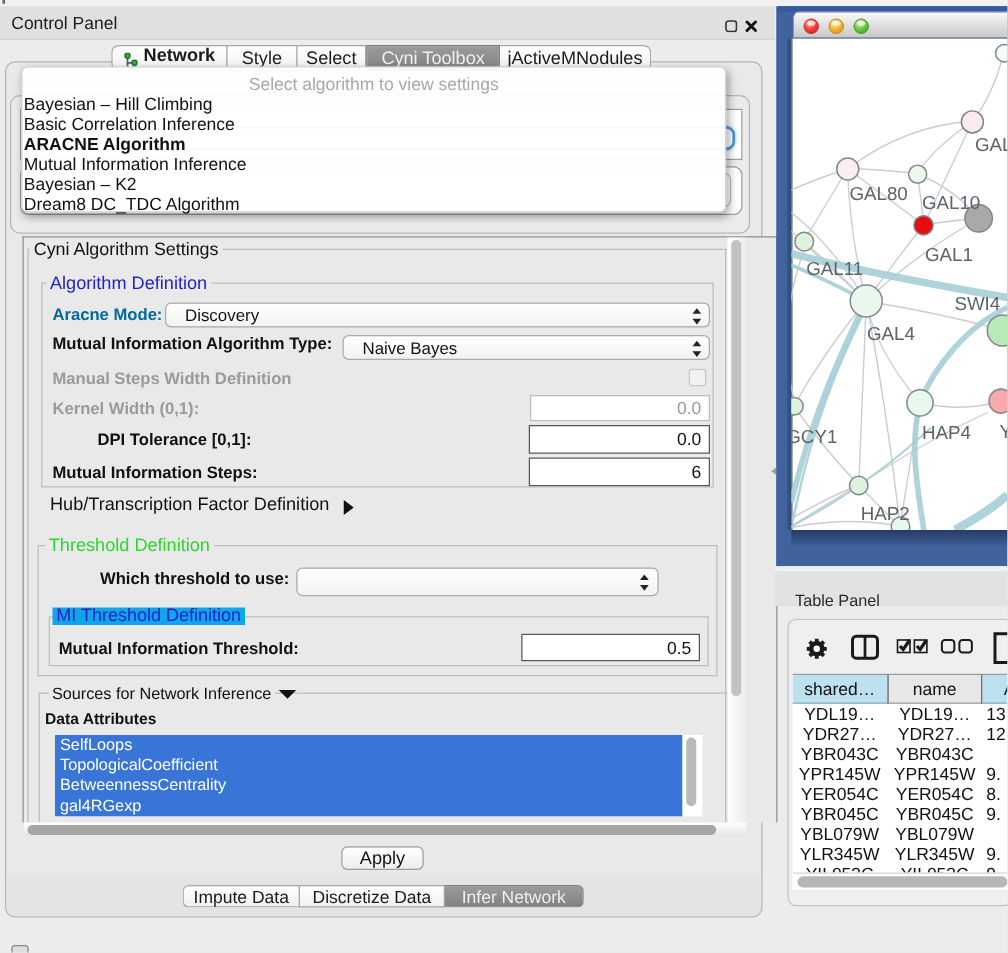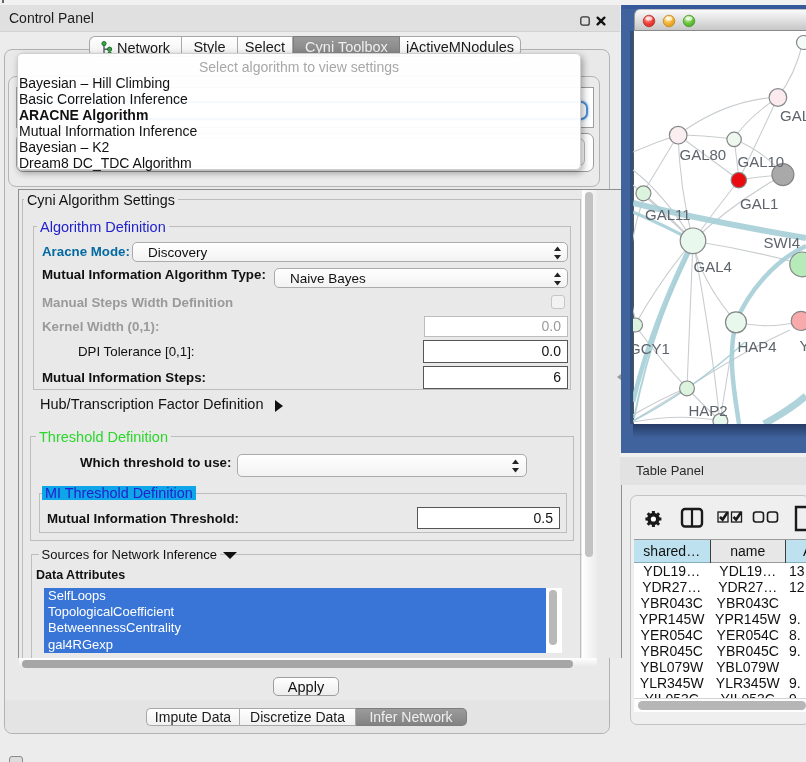--- a/index.html
+++ b/index.html
@@ -19,21 +19,21 @@
     <rect x="0.8" y="0.8" width="8.4" height="8.4" rx="2" fill="none" stroke="#333" stroke-width="1.3"></rect>
   </svg>
   <svg class="abs" style="left:596px;top:10.5px;" width="10" height="10" viewBox="0 0 10 10">
     <path d="M1.6 1.6 L8.4 8.4 M8.4 1.6 L1.6 8.4" stroke="#111" stroke-width="2.3" stroke-linecap="round"></path>
   </svg>
 </div>
 
 <div class="abs" style="left:4px;top:49px;width:606px;height:685px;background:#e9e9e9;border:1px solid #b2b2b2;border-radius:8px;"></div>
 
 <div class="abs" style="left:89px;top:36px;height:21px;display:flex;font-size:14.5px;color:#1a1a1a;">
-  <div style="width:92px;border:1px solid #a8a8a8;border-right:none;border-radius:6px 0 0 6px;background:linear-gradient(#ffffff,#f0f0f0);display:flex;align-items:flex-end;justify-content:center;gap:4px;">
+  <div style="width:92px;border:1px solid #a8a8a8;border-right:none;border-radius:6px 0 0 6px;background:linear-gradient(#ffffff,#f0f0f0);display:flex;align-items:flex-start;justify-content:center;gap:4px;font-weight:bold;">
     <svg width="12" height="15" viewBox="0 0 12 15" style="margin-top:5px;">
       <path d="M3 3 L3 13 M3 8.2 L8.6 8.2 M3 13 L8.6 13" stroke="#555d6e" stroke-width="1.4" fill="none"></path>
       <circle cx="3" cy="2.6" r="2.1" fill="#3fa34c" stroke="#1c6e24" stroke-width="1"></circle>
       <circle cx="8.6" cy="8.2" r="2.1" fill="#3fa34c" stroke="#1c6e24" stroke-width="1"></circle>
       <circle cx="8.6" cy="13" r="2" fill="#3fa34c" stroke="#1c6e24" stroke-width="1"></circle>
     </svg>
     <span>Network</span>
   </div>
   <div style="width:56px;border:1px solid #a8a8a8;border-right:none;background:linear-gradient(#ffffff,#f0f0f0);display:flex;align-items:center;justify-content:center;">Style</div>
   <div style="width:56px;border:1px solid #a8a8a8;background:linear-gradient(#ffffff,#f0f0f0);display:flex;align-items:center;justify-content:center;">Select</div>
@@ -72,21 +72,21 @@
         <path d="M4.5 13.5 L8 9 L1 9 Z" fill="#222"></path>
     </svg>
   </div>
 
   <div class="abs" style="left:23px;top:105px;font-size:13.3px;font-weight:bold;color:#9a9a9a;line-height:15px;">Manual Steps Width Definition</div>
   <div class="abs" style="left:532px;top:105px;width:14px;height:14px;background:#f2f2f2;border:1px solid #c6c6c6;border-radius:3px;"></div>
 
   <div class="abs" style="left:23px;top:128.5px;font-size:13.3px;font-weight:bold;color:#9a9a9a;line-height:15px;">Kernel Width (0,1):</div>
   <div class="abs" style="left:405px;top:126px;width:144px;height:21px;background:#fff;border:1px solid #bdbdbd;font-size:14px;color:#9a9a9a;text-align:right;line-height:19px;padding-right:6px;">0.0</div>
 
-  <div class="abs" style="left:23px;top:154px;font-size:13.3px;font-weight:normal;color:#111;line-height:15px;padding-left:36px;">DPI Tolerance [0,1]:</div>
+  <div class="abs" style="left:23px;top:154px;font-size:13.3px;font-weight:bold;color:#111;line-height:15px;padding-left:36px;">DPI Tolerance [0,1]:</div>
   <div class="abs" style="left:404px;top:150px;width:145px;height:23px;background:#fff;border:1px solid #565656;font-size:14px;color:#111;text-align:right;line-height:21px;padding-right:6px;">0.0</div>
 
   <div class="abs" style="left:23px;top:180px;font-size:13.3px;font-weight:bold;color:#111;line-height:15px;">Mutual Information Steps:</div>
   <div class="abs" style="left:404px;top:176px;width:145px;height:23px;background:#fff;border:1px solid #565656;font-size:14px;color:#111;text-align:right;line-height:21px;padding-right:6px;">6</div>
 
   <div class="abs" style="left:21px;top:207px;font-size:14.5px;color:#111;line-height:15px;">Hub/Transcription Factor Definition</div>
   <div class="abs" style="left:256px;top:210px;width:0;height:0;border-left:8px solid #111;border-top:6px solid transparent;border-bottom:6px solid transparent;"></div>
 
   <div class="abs" style="left:11px;top:246px;width:544px;height:105px;border:1px solid #bdbdbd;"></div>
   <div class="abs" style="left:17px;top:240px;background:#e9e9e9;padding:0 3px;font-size:14.5px;color:#2ad82a;line-height:14px;">Threshold Definition</div>
@@ -244,21 +244,21 @@
     <text x="693.5" y="272">GAL4</text>
     <text x="629" y="354">GCY1</text>
     <text x="737.5" y="351.5">HAP4</text>
     <text x="799.5" y="350.5">YJ</text>
     <text x="688.5" y="416">HAP2</text>
   </g>
 </svg>
 
 <div class="abs" style="left:620px;top:453px;width:186px;height:4px;background:#f0f0f0;"></div>
 <div class="abs" style="left:620px;top:457px;width:186px;height:28px;background:#e2e2e2;">
-  <div class="abs" style="left:16px;top:0;height:28px;line-height:28px;font-size:13px;color:#2a2a2a;">Table Panel</div>
+  <div class="abs" style="left:16px;top:10px;height:28px;line-height:28px;font-size:13px;color:#2a2a2a;">Table Panel</div>
 </div>
 <div class="abs" style="left:630px;top:495px;width:180px;height:230px;background:#efefef;border:1px solid #c3c3c3;border-radius:7px;"></div>
 <svg class="abs" id="toolbar" style="left:630px;top:495px;" width="176" height="45" viewBox="630 495 176 45">
 
   <g fill="#1a1a1a">
     <circle cx="653.4" cy="519" r="6.2"></circle>
     <g stroke="#1a1a1a" stroke-width="3">
       <path d="M653.4 511 L653.4 527"></path>
       <path d="M645.4 519 L661.4 519"></path>
       <path d="M647.7 513.3 L659.1 524.7"></path>

